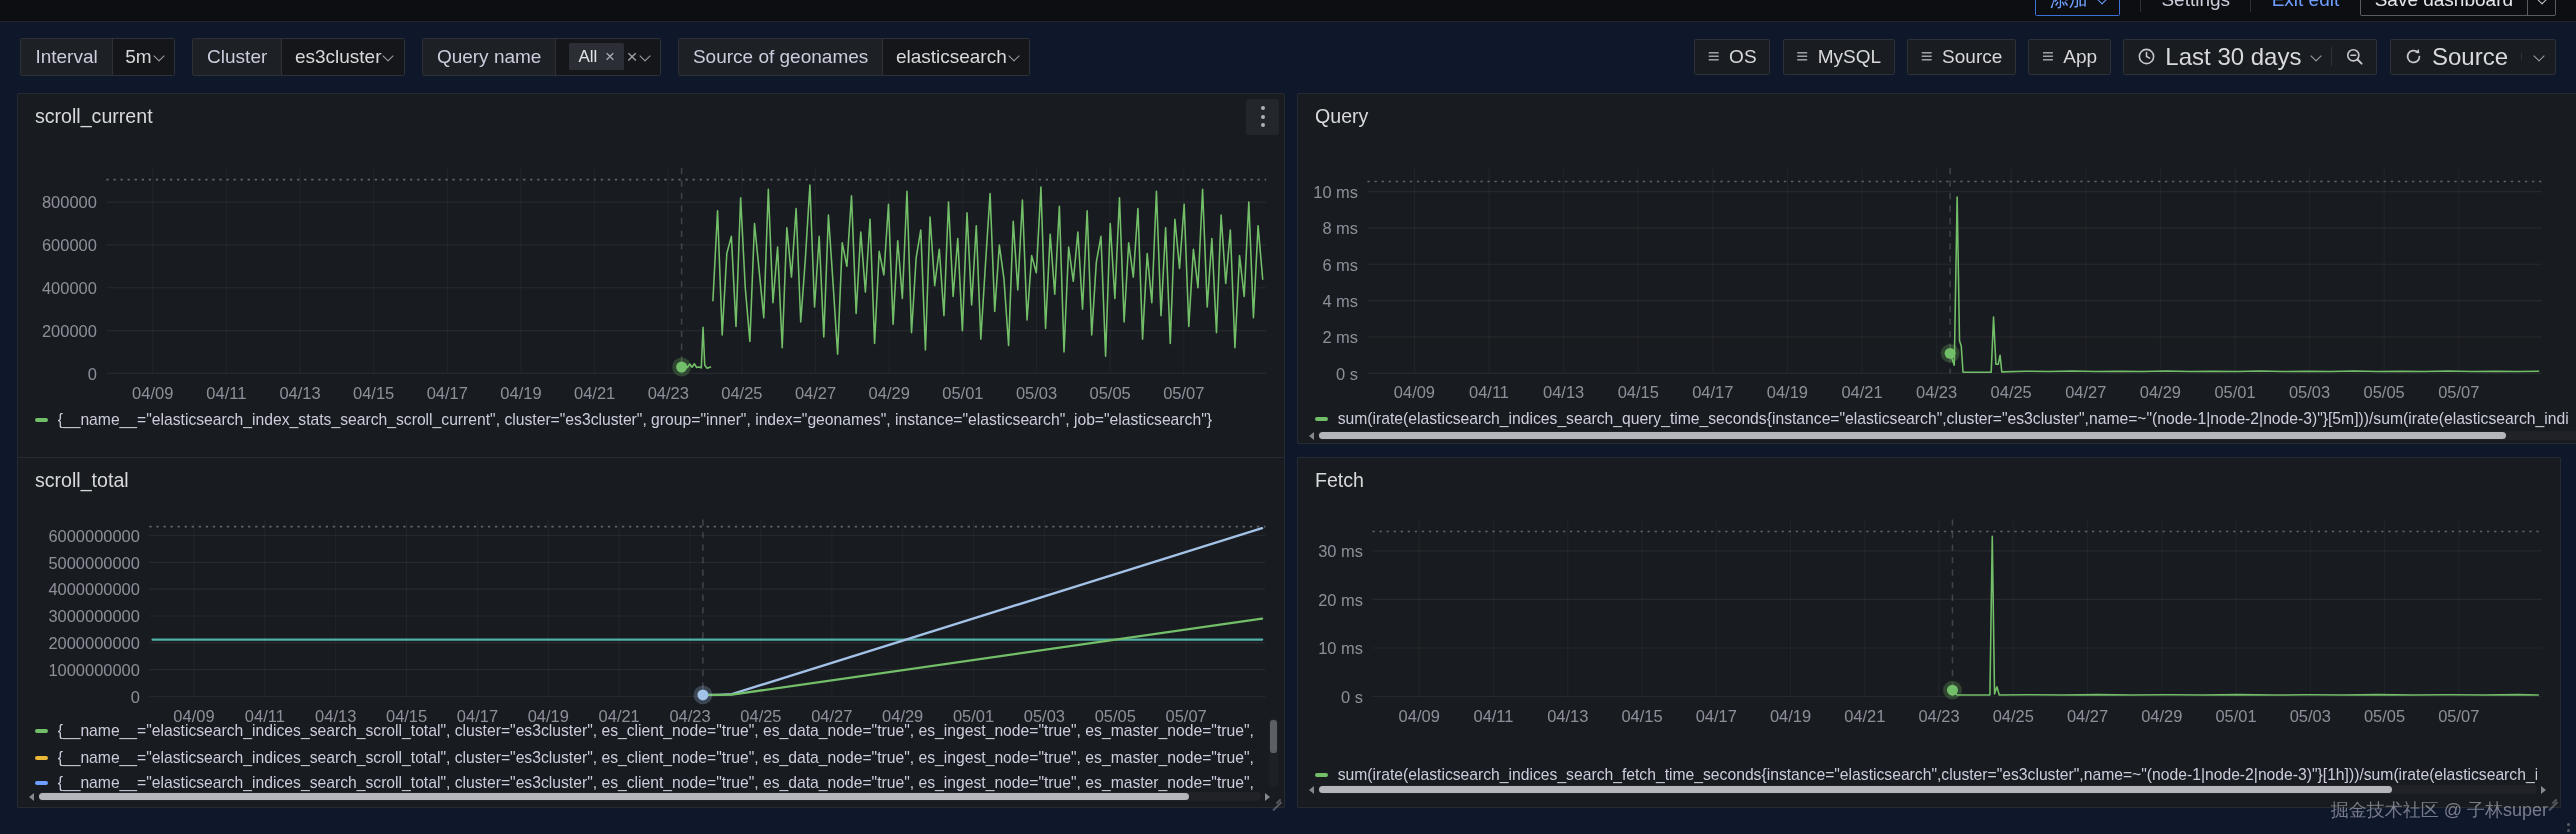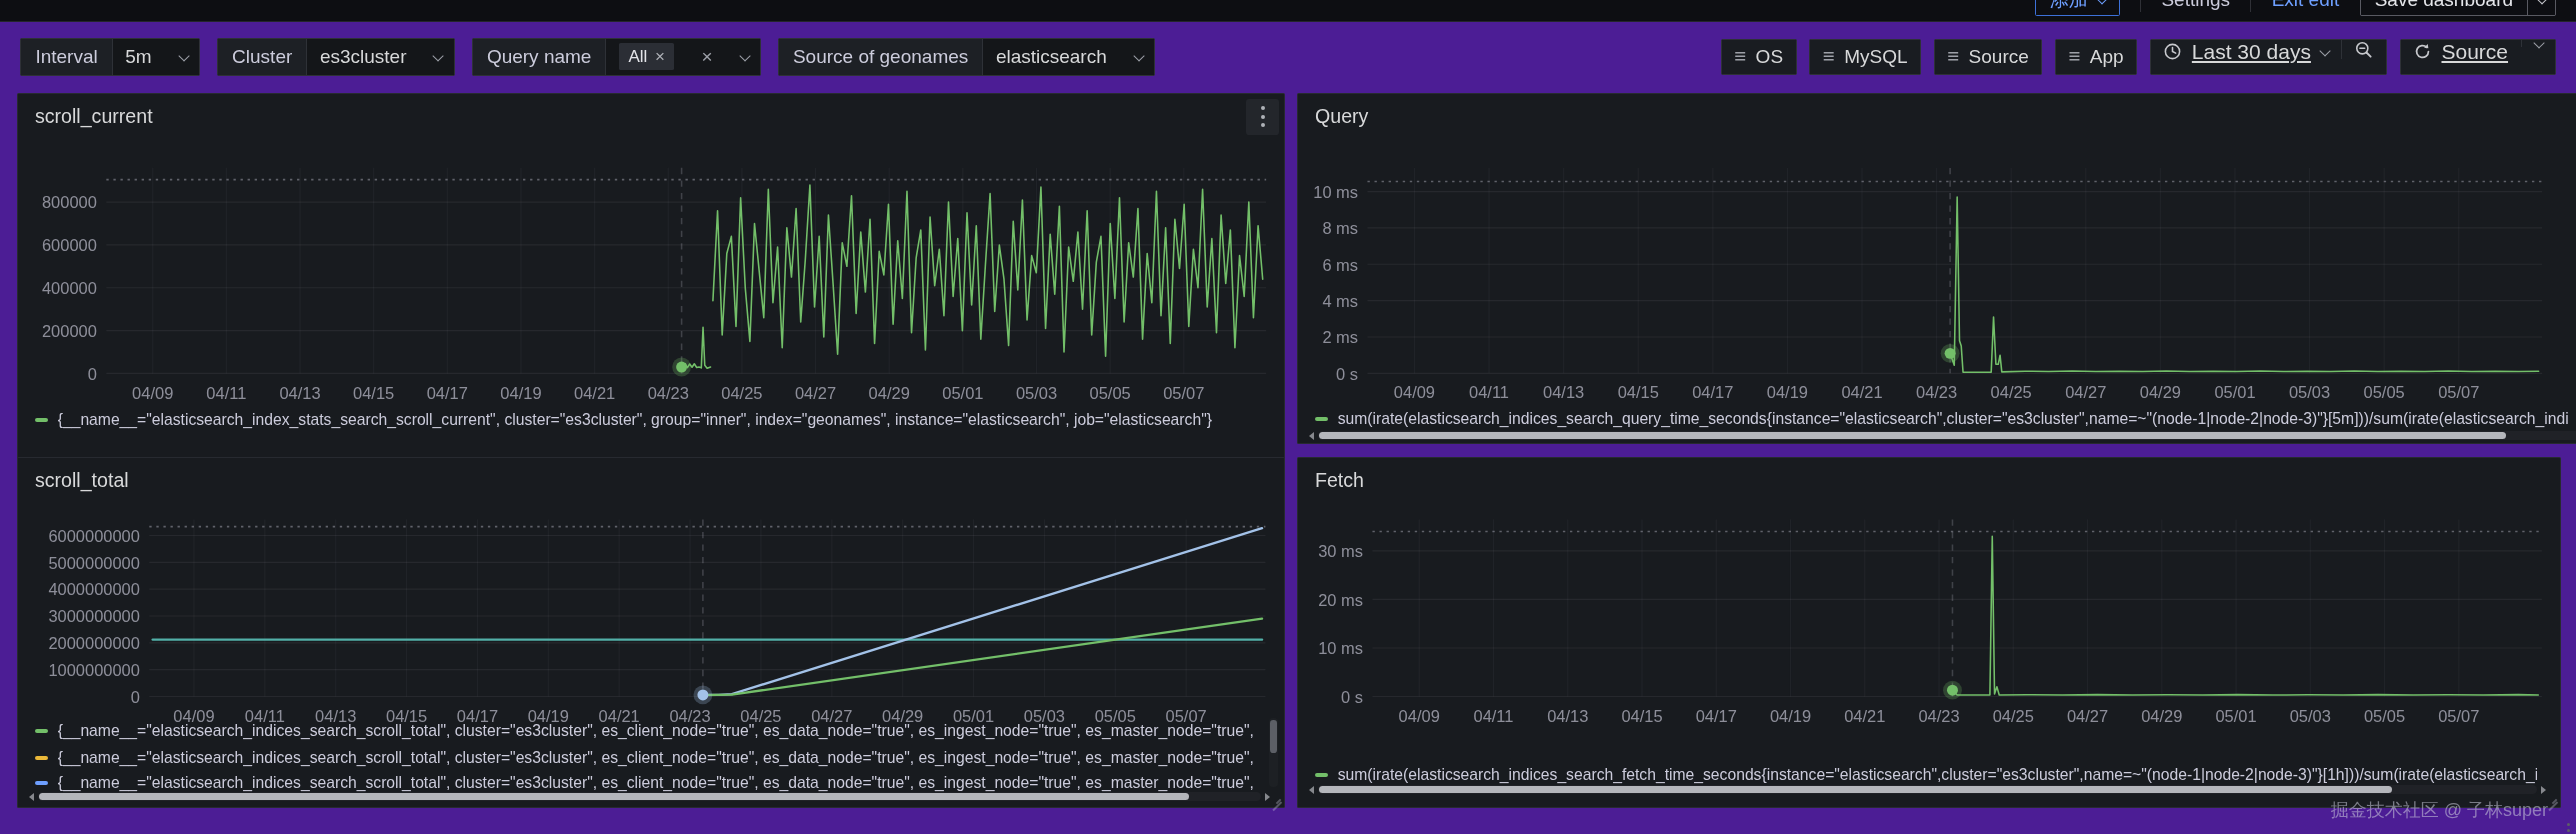--- a/index.html
+++ b/index.html
@@ -1,17 +1,17 @@
 <!DOCTYPE html>
 <html style="font-size:12.6px"><head>
 <meta charset="utf-8">
 <style>
   * { box-sizing: border-box; margin: 0; padding: 0; }
   body { background:#0b0c0e; font-family:"Liberation Sans", sans-serif; }
-  .screen { position:relative; width:2576px; height:835px; background:#4c1d95; overflow:hidden; }
+  .screen { position:relative; width:2576px; height:835px; background:#0f172a; overflow:hidden; }
 
   
   .topbar { position:absolute; top:0; left:0; right:0; height:22px; background:#0d0e12;
             border-bottom:0.8px solid rgba(204,204,220,0.12); display:flex; justify-content:flex-end;
             align-items:flex-end; gap:20.4px; padding:0 20.4px 4.7px 0; overflow:hidden; font-size:19px; }
   .btn-add { height:33px; display:flex; align-items:center; gap:9.4px; padding:0 14px;
              border:0.8px solid #3D71D9; border-radius:1.6px; color:#6E9FFF; background:transparent; cursor:pointer; }
   .topbar-divider { width:0.8px; height:19px; background:rgba(204,204,220,0.18); margin-bottom:4.7px; }
   .top-link { color:#ccccdc; display:flex; align-items:center; height:33px; cursor:pointer; }
   .top-link.blue { color:#6E9FFF; }
@@ -26,32 +26,32 @@
   .caret.light { border-color:#c7c8cd; }
 
   
   .toolbar { position:absolute; top:23px; left:0; right:0; height:67px; display:flex;
              align-items:center; justify-content:space-between; padding:0 20.4px; }
   .var-group { display:flex; gap:17px; }
   .var { display:flex; align-items:stretch; height:38px; border:0.8px solid #2e3137; border-radius:1.6px;
          font-size:19px; background:#141619; }
   .var-label { display:flex; align-items:center; padding:0 14px; background:#1d2025; color:#ccccdc;
                border-right:0.8px solid #2e3137; }
-  .var-value { display:flex; align-items:center; gap:27px; padding:0 12.6px; color:#d8d9da; cursor:pointer; }
+  .var-value { display:flex; align-items:center; gap:2px; padding:0 12.6px; color:#d8d9da; cursor:pointer; }
   .chip { display:flex; align-items:center; gap:7.8px; background:#2b2e35; border-radius:1.6px;
           padding:3.9px 9.4px; font-size:17px; color:#e3e4e8; cursor:pointer; }
   .chip .x { color:#aeb1b7; font-size:17px; }
   .clear-x { color:#9da0a8; font-size:19px; cursor:pointer; }
 
   .right-tools { display:flex; gap:12.6px; align-items:center; }
   .link-btn { display:flex; align-items:center; gap:9.4px; height:36px; padding:0 12.6px; background:#191c21;
               border:0.8px solid #2e3137; border-radius:1.6px; color:#d8d9da; font-size:19px; cursor:pointer; }
   .bars-icon { color:#9da0a8; font-size:20.4px; line-height:1; }
-  .seg-box { display:flex; align-items:flex-start; height:36px; background:#191c21; border:0.8px solid #2e3137;
-             border-radius:1.6px; color:#d8d9da; font-size:21px;text-decoration:underline; }
+  .seg-box { display:flex; align-items:center; height:36px; background:#191c21; border:0.8px solid #2e3137;
+             border-radius:1.6px; color:#d8d9da; font-size:24px; }
   .seg { display:flex; align-items:center; gap:9.4px; padding:0 12.6px; cursor:pointer; }
   .seg + .seg { border-left:0.8px solid #2e3137; }
 
   
   .panel { position:absolute; background:#181b1f; border:0.8px solid rgba(204,204,220,0.09); border-radius:1.6px; }
   .panel-title { position:absolute; top:11px; left:17px; font-size:19.6px; font-weight:500; color:#d8d9da; }
   .kebab { position:absolute; top:4.7px; right:4.7px; width:33px; height:36px; background:#23262b; border-radius:3.1px;
            display:flex; flex-direction:column; align-items:center; justify-content:center; gap:4.7px; cursor:pointer; }
   .kebab i { width:3.9px; height:3.9px; border-radius:50%; background:#aeb1b7; }
   .chart-svg { position:absolute; left:12.6px; }

